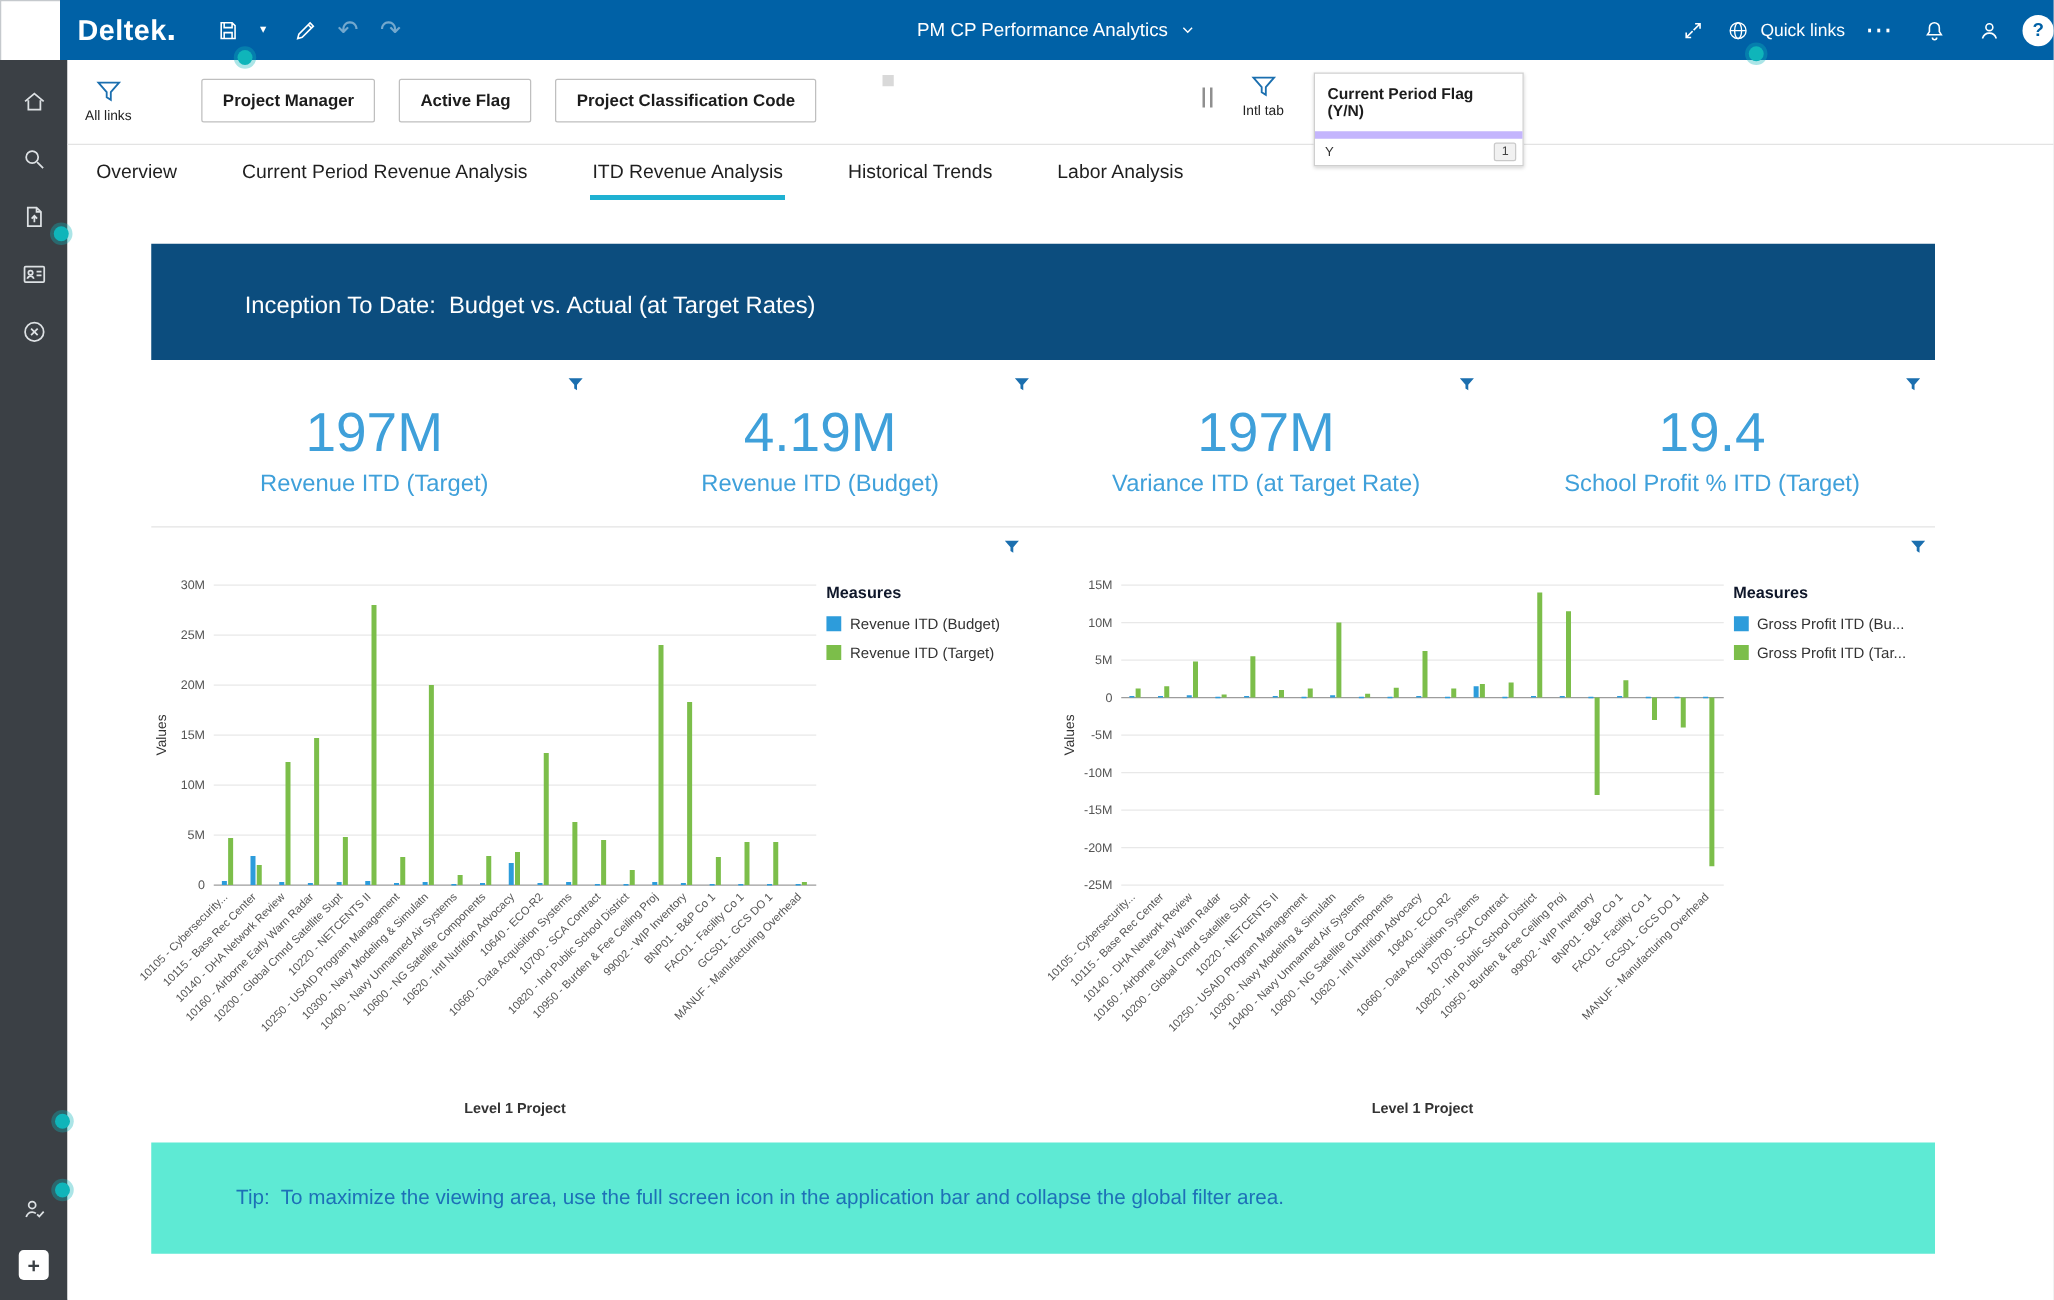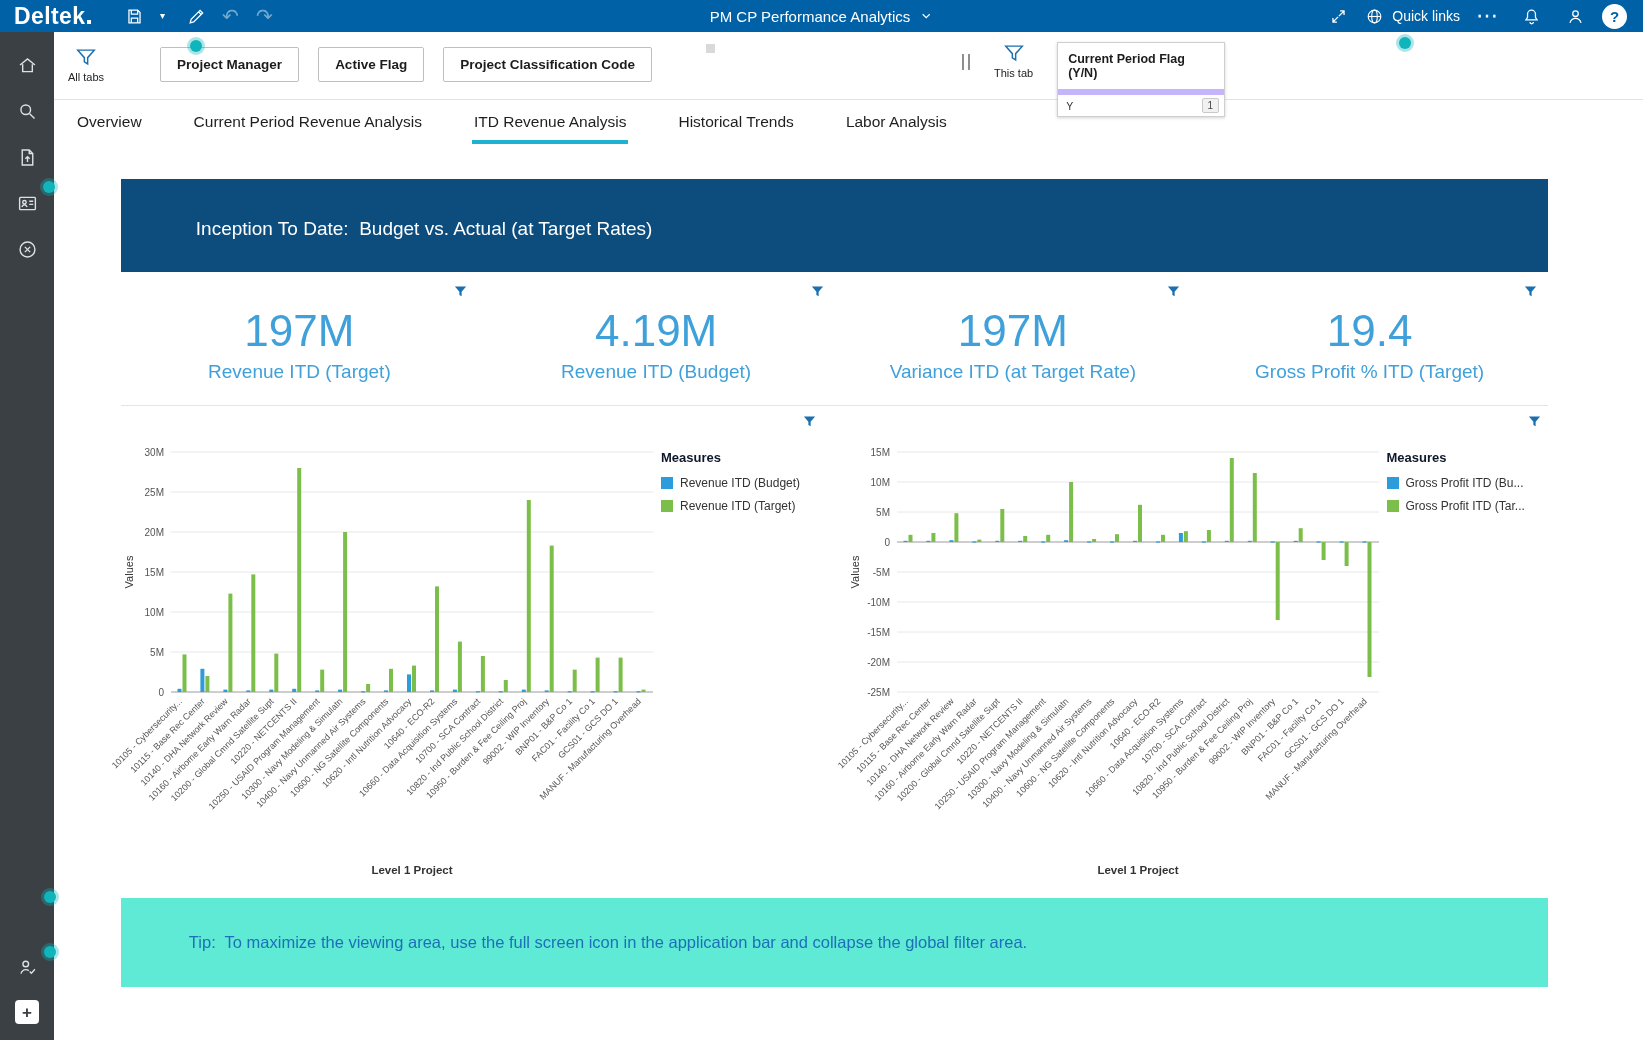--- a/index.html
+++ b/index.html
@@ -1,21 +1,21 @@
 <!DOCTYPE html>
 <html><head>
 <meta charset="utf-8">
 <style>
   * { box-sizing: border-box; margin: 0; padding: 0; }
   html,body { width:1643px; height:1040px; }
   body { font-family: "Liberation Sans", sans-serif; background:#fff; position:relative; overflow:hidden; }
   .app { width:100%; height:100%; display:flex; flex-direction:column; box-shadow: inset 0 0 0 1px #c5c9cd; }
 
   
-  .topbar { height:32px; background:#0061A6; display:flex; align-items:center; padding:0 16px 0 14px; color:#fff; position:relative; flex:0 0 auto; }
+  .topbar { height:48px; background:#0061A6; display:flex; align-items:center; padding:0 0 0 14px; color:#fff; position:relative; flex:0 0 auto;margin-left:48px; }
   .brand { font-size:23px; font-weight:bold; letter-spacing:.4px; display:flex; align-items:baseline; margin-right:26px; }
   .brand-sq { width:4px; height:4px; background:#fff; margin-left:2px; }
   .tb-btn { width:34px; height:34px; display:flex; align-items:center; justify-content:center; background:none; border:none; color:#fff; cursor:pointer; }
   .tb-btn svg { stroke:#fff; fill:none; stroke-width:1.6; width:19px; height:19px; }
   .tb-glyph { font-size:20px; line-height:1; color:#fff; }
   .dim { opacity:.45; }
   .save-caret { font-size:10px; margin-left:-6px; }
   .tb-title { position:absolute; left:50%; transform:translateX(-50%); display:flex; align-items:center; gap:9px; font-size:15px; cursor:pointer; }
   .tb-title svg { width:14px; height:14px; stroke:#fff; stroke-width:2; fill:none; }
   .tb-right { margin-left:auto; display:flex; align-items:center; gap:10px; }
@@ -192,35 +192,35 @@
       </div>
     </nav>
 
     <div class="content">
 
       <div class="filterbar">
         <button class="funnel-group">
           <svg class="funnel-lg" viewBox="0 0 24 24">
               <path d="M3 4.5h18l-7.2 8.2v6.8l-3.6-2.2v-4.6z"></path>
             </svg>
-          <span>All tabs</span>
+          <span>All links</span>
         </button>
         <div class="chips">
           <button class="chip">Project Manager</button>
           <button class="chip">Active Flag</button>
           <button class="chip">Project Classification Code</button>
         </div>
         <div class="mini-square"></div>
         <div class="ft-right">
           <div class="splitter"></div>
           <button class="funnel-group">
             <svg class="funnel-lg" viewBox="0 0 24 24">
                 <path d="M3 4.5h18l-7.2 8.2v6.8l-3.6-2.2v-4.6z"></path>
               </svg>
-            <span>This tab</span>
+            <span>Intl tab</span>
           </button>
           <div class="filter-card">
             <div class="fc-title">Current Period Flag (Y/N)</div>
             <div class="fc-row">
               <span class="fc-value">Y</span>
               <span class="fc-count">1</span>
             </div>
           </div>
         </div>
       </div>
@@ -258,21 +258,21 @@
                   <path d="M3 4h18l-7.2 8.4v7.2l-3.6-2.2v-5z"></path>
                 </svg></button>
             <div class="kpi-value">197M</div>
             <div class="kpi-label">Variance ITD (at Target Rate)</div>
           </div>
           <div class="kpi">
             <button class="kpi-funnel"><svg class="funnel-sm" viewBox="0 0 24 24">
                   <path d="M3 4h18l-7.2 8.4v7.2l-3.6-2.2v-5z"></path>
                 </svg></button>
             <div class="kpi-value">19.4</div>
-            <div class="kpi-label">Gross Profit % ITD (Target)</div>
+            <div class="kpi-label">School Profit % ITD (Target)</div>
           </div>
         </div>
 
         <div class="charts">
 
           <div class="chart-card">
             <button class="chart-funnel"><svg class="funnel-sm" viewBox="0 0 24 24">
                   <path d="M3 4h18l-7.2 8.4v7.2l-3.6-2.2v-5z"></path>
                 </svg></button>
             <div class="chart-flex">

